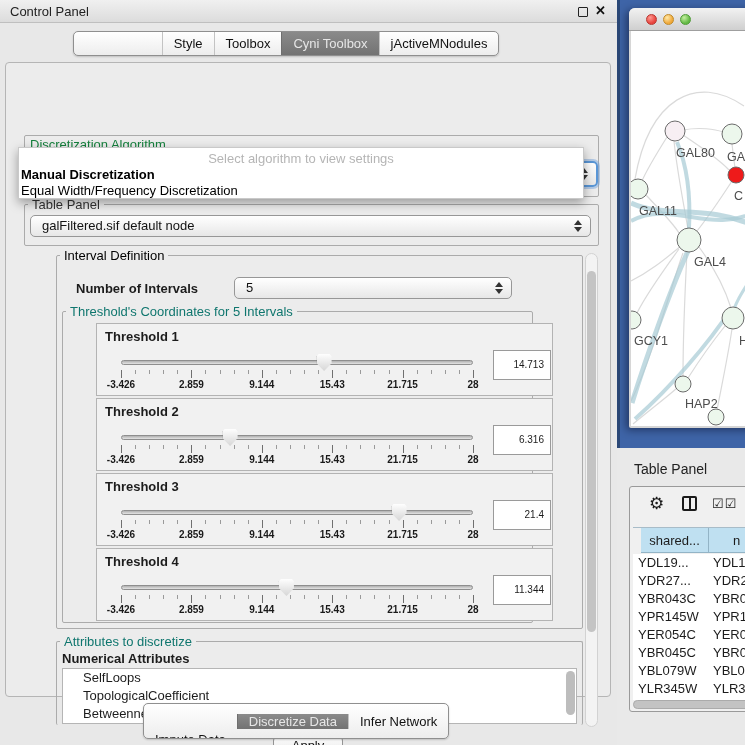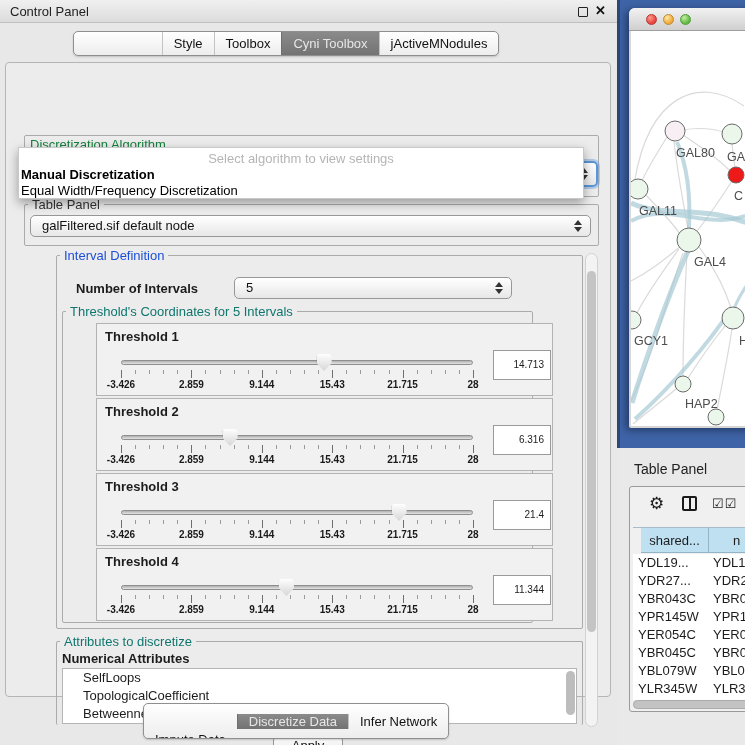--- a/index.html
+++ b/index.html
@@ -27,21 +27,21 @@
   .net-icon i { position:absolute; border-radius:50%; background:#57b357; border:1px solid #2f7d2f; }
   .net-icon .d1 { width:5px; height:5px; left:5px; top:0; }
   .net-icon .d2 { width:6px; height:6px; left:0px; top:7px; }
   .net-icon .d3 { width:4px; height:4px; left:8px; top:8px; }
 
   .content { position:absolute; left:5px; top:62px; width:606px; height:635px;
     background:#ececec; border:1px solid #b5b5b5; border-radius:4px; }
 
   .group { position:absolute; border:1px solid #ababab; border-radius:2px; background:transparent; }
   .g-title { position:absolute; font-size:13px; background:#ececec; padding:0 4px; white-space:nowrap; z-index:2; }
-  .g-green { color:#1d4ed8; }
+  .g-green { color:#000000; }
   .g-blue  { color:#0f766e; }
 
   
   .alg-group { left:18px; top:72px; width:575px; height:62px; }
   .alg-title { left:20px; top:74px; color:#15803d; z-index:1; }
   .combo { position:absolute; background:linear-gradient(#ffffff,#e7e7e7); border:1px solid #979797;
     border-radius:5px; line-height:20px; padding-left:11px; font-size:13px; color:#111; }
   .alg-combo { left:24px; top:98px; width:568px; height:26px; z-index:1;
     border:2px solid #5a96d6; box-shadow:0 0 0 2px rgba(110,160,220,.45); }
 

